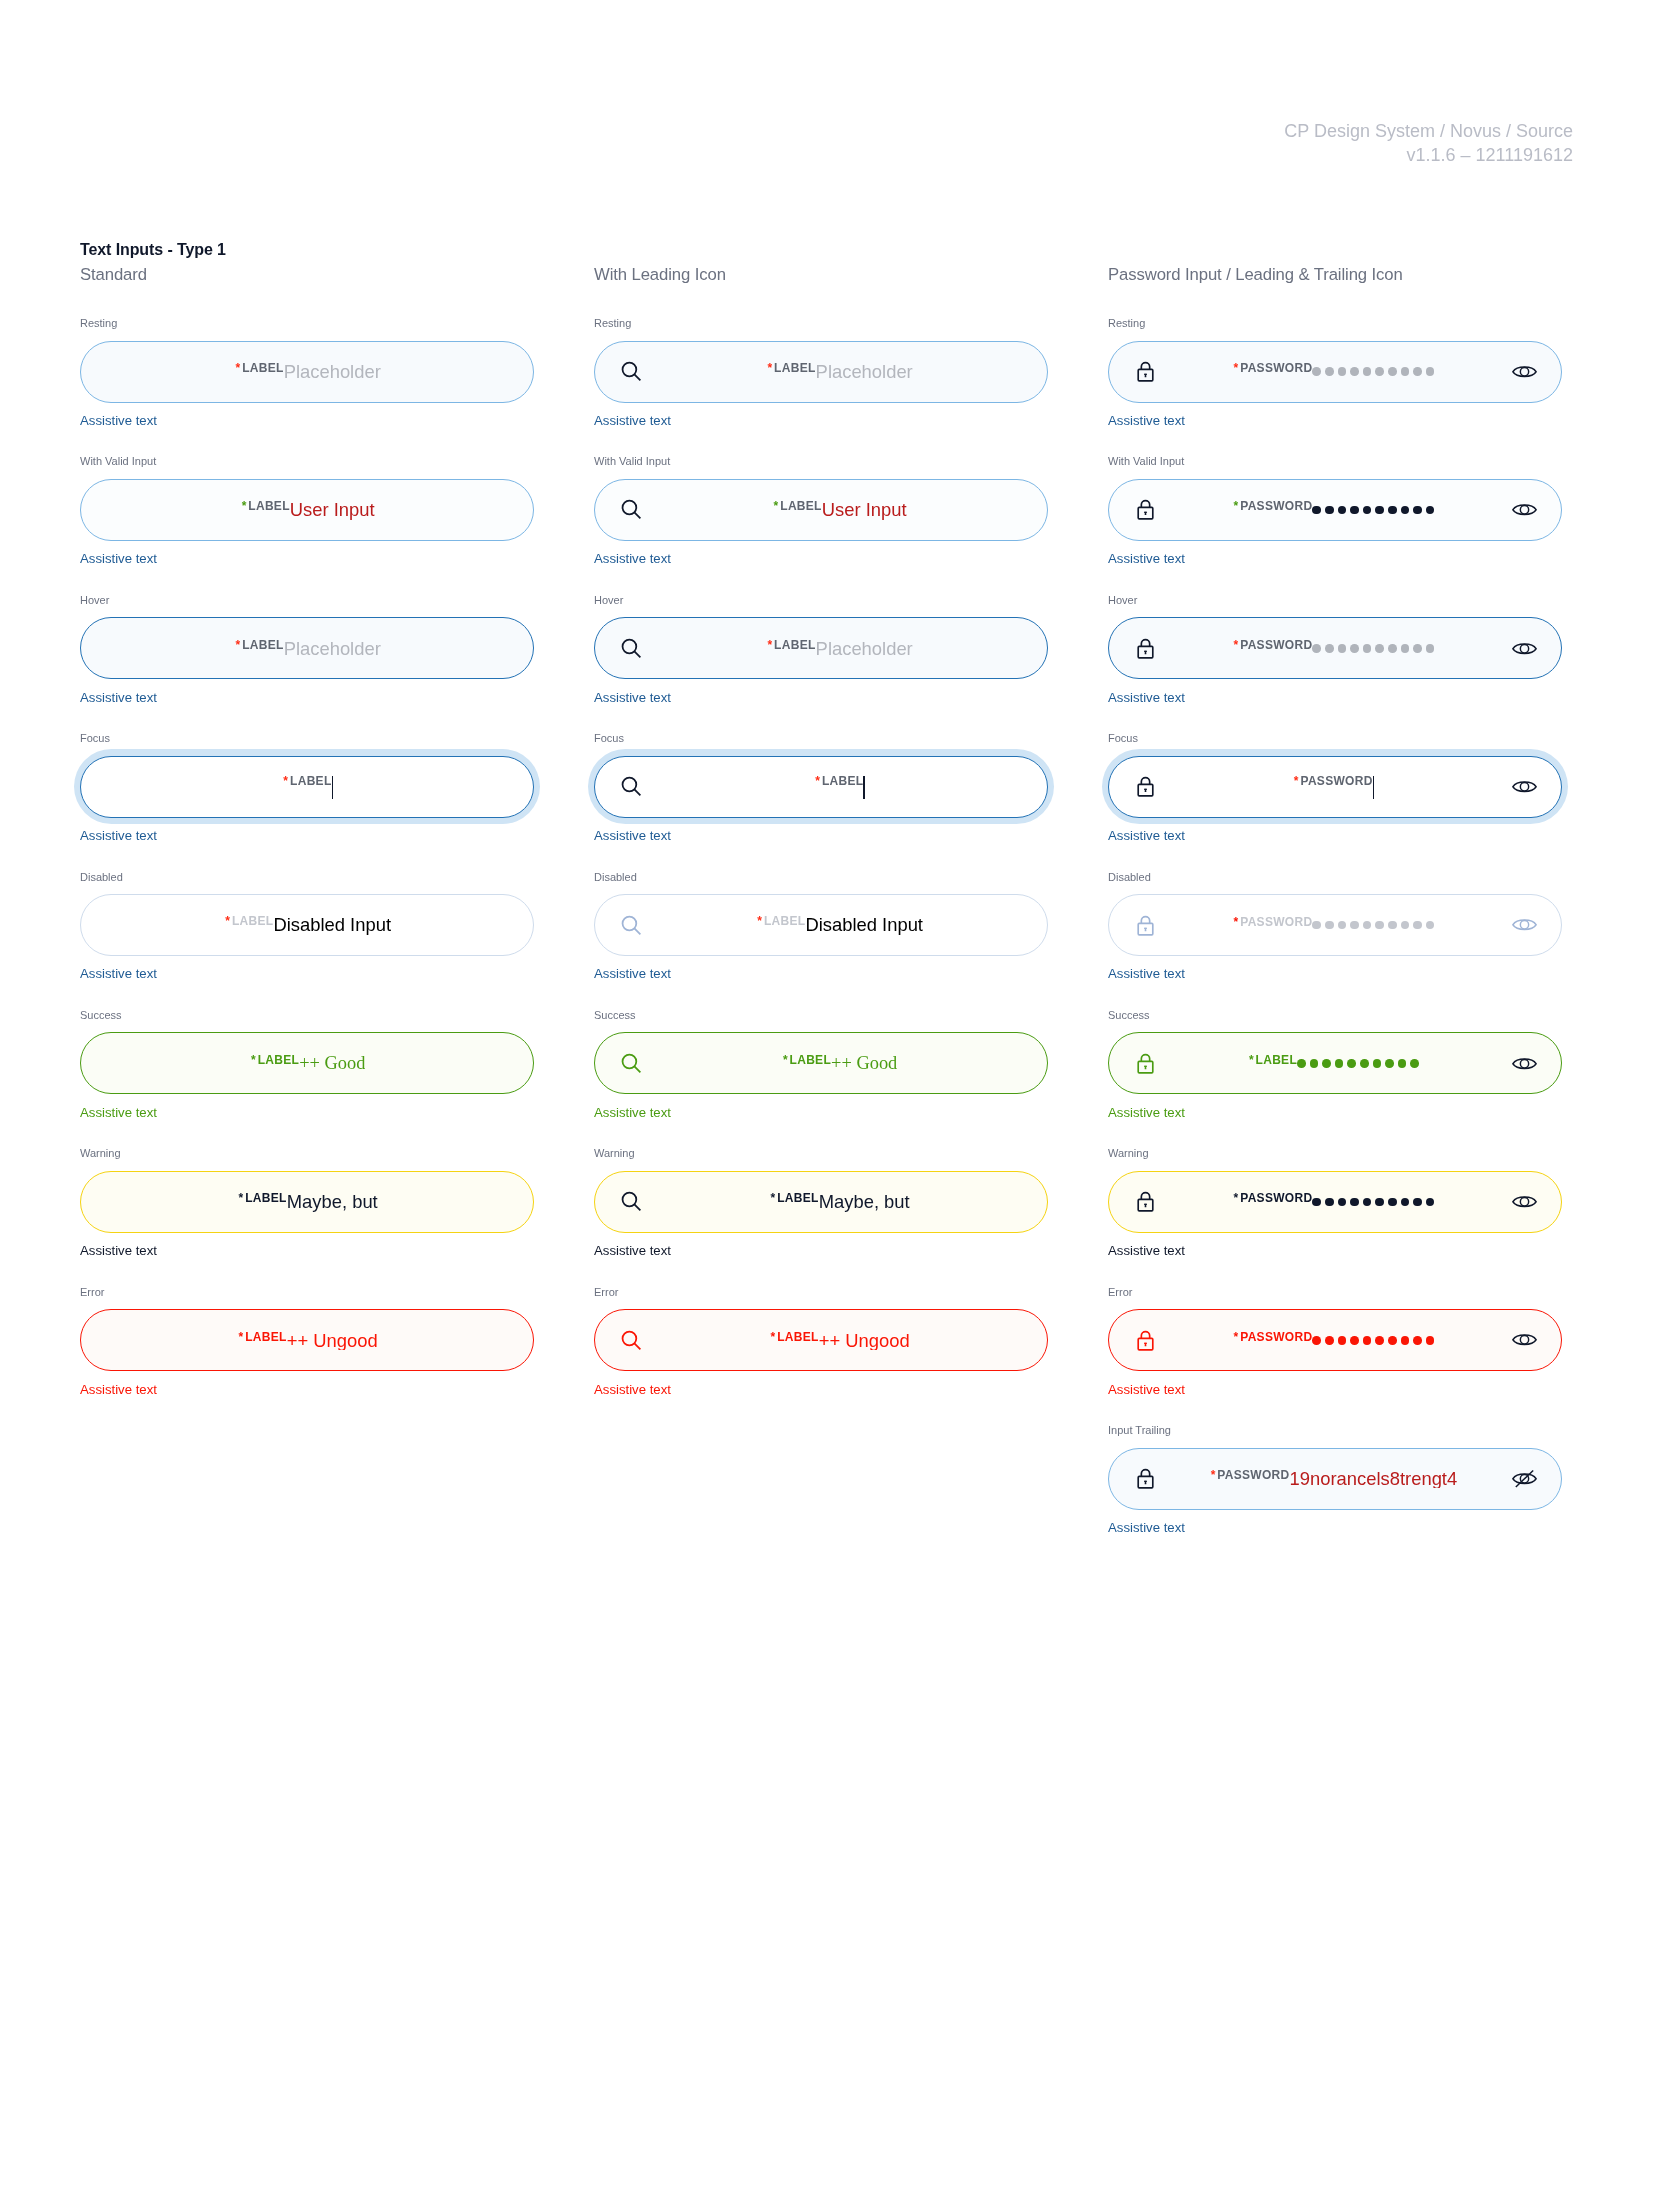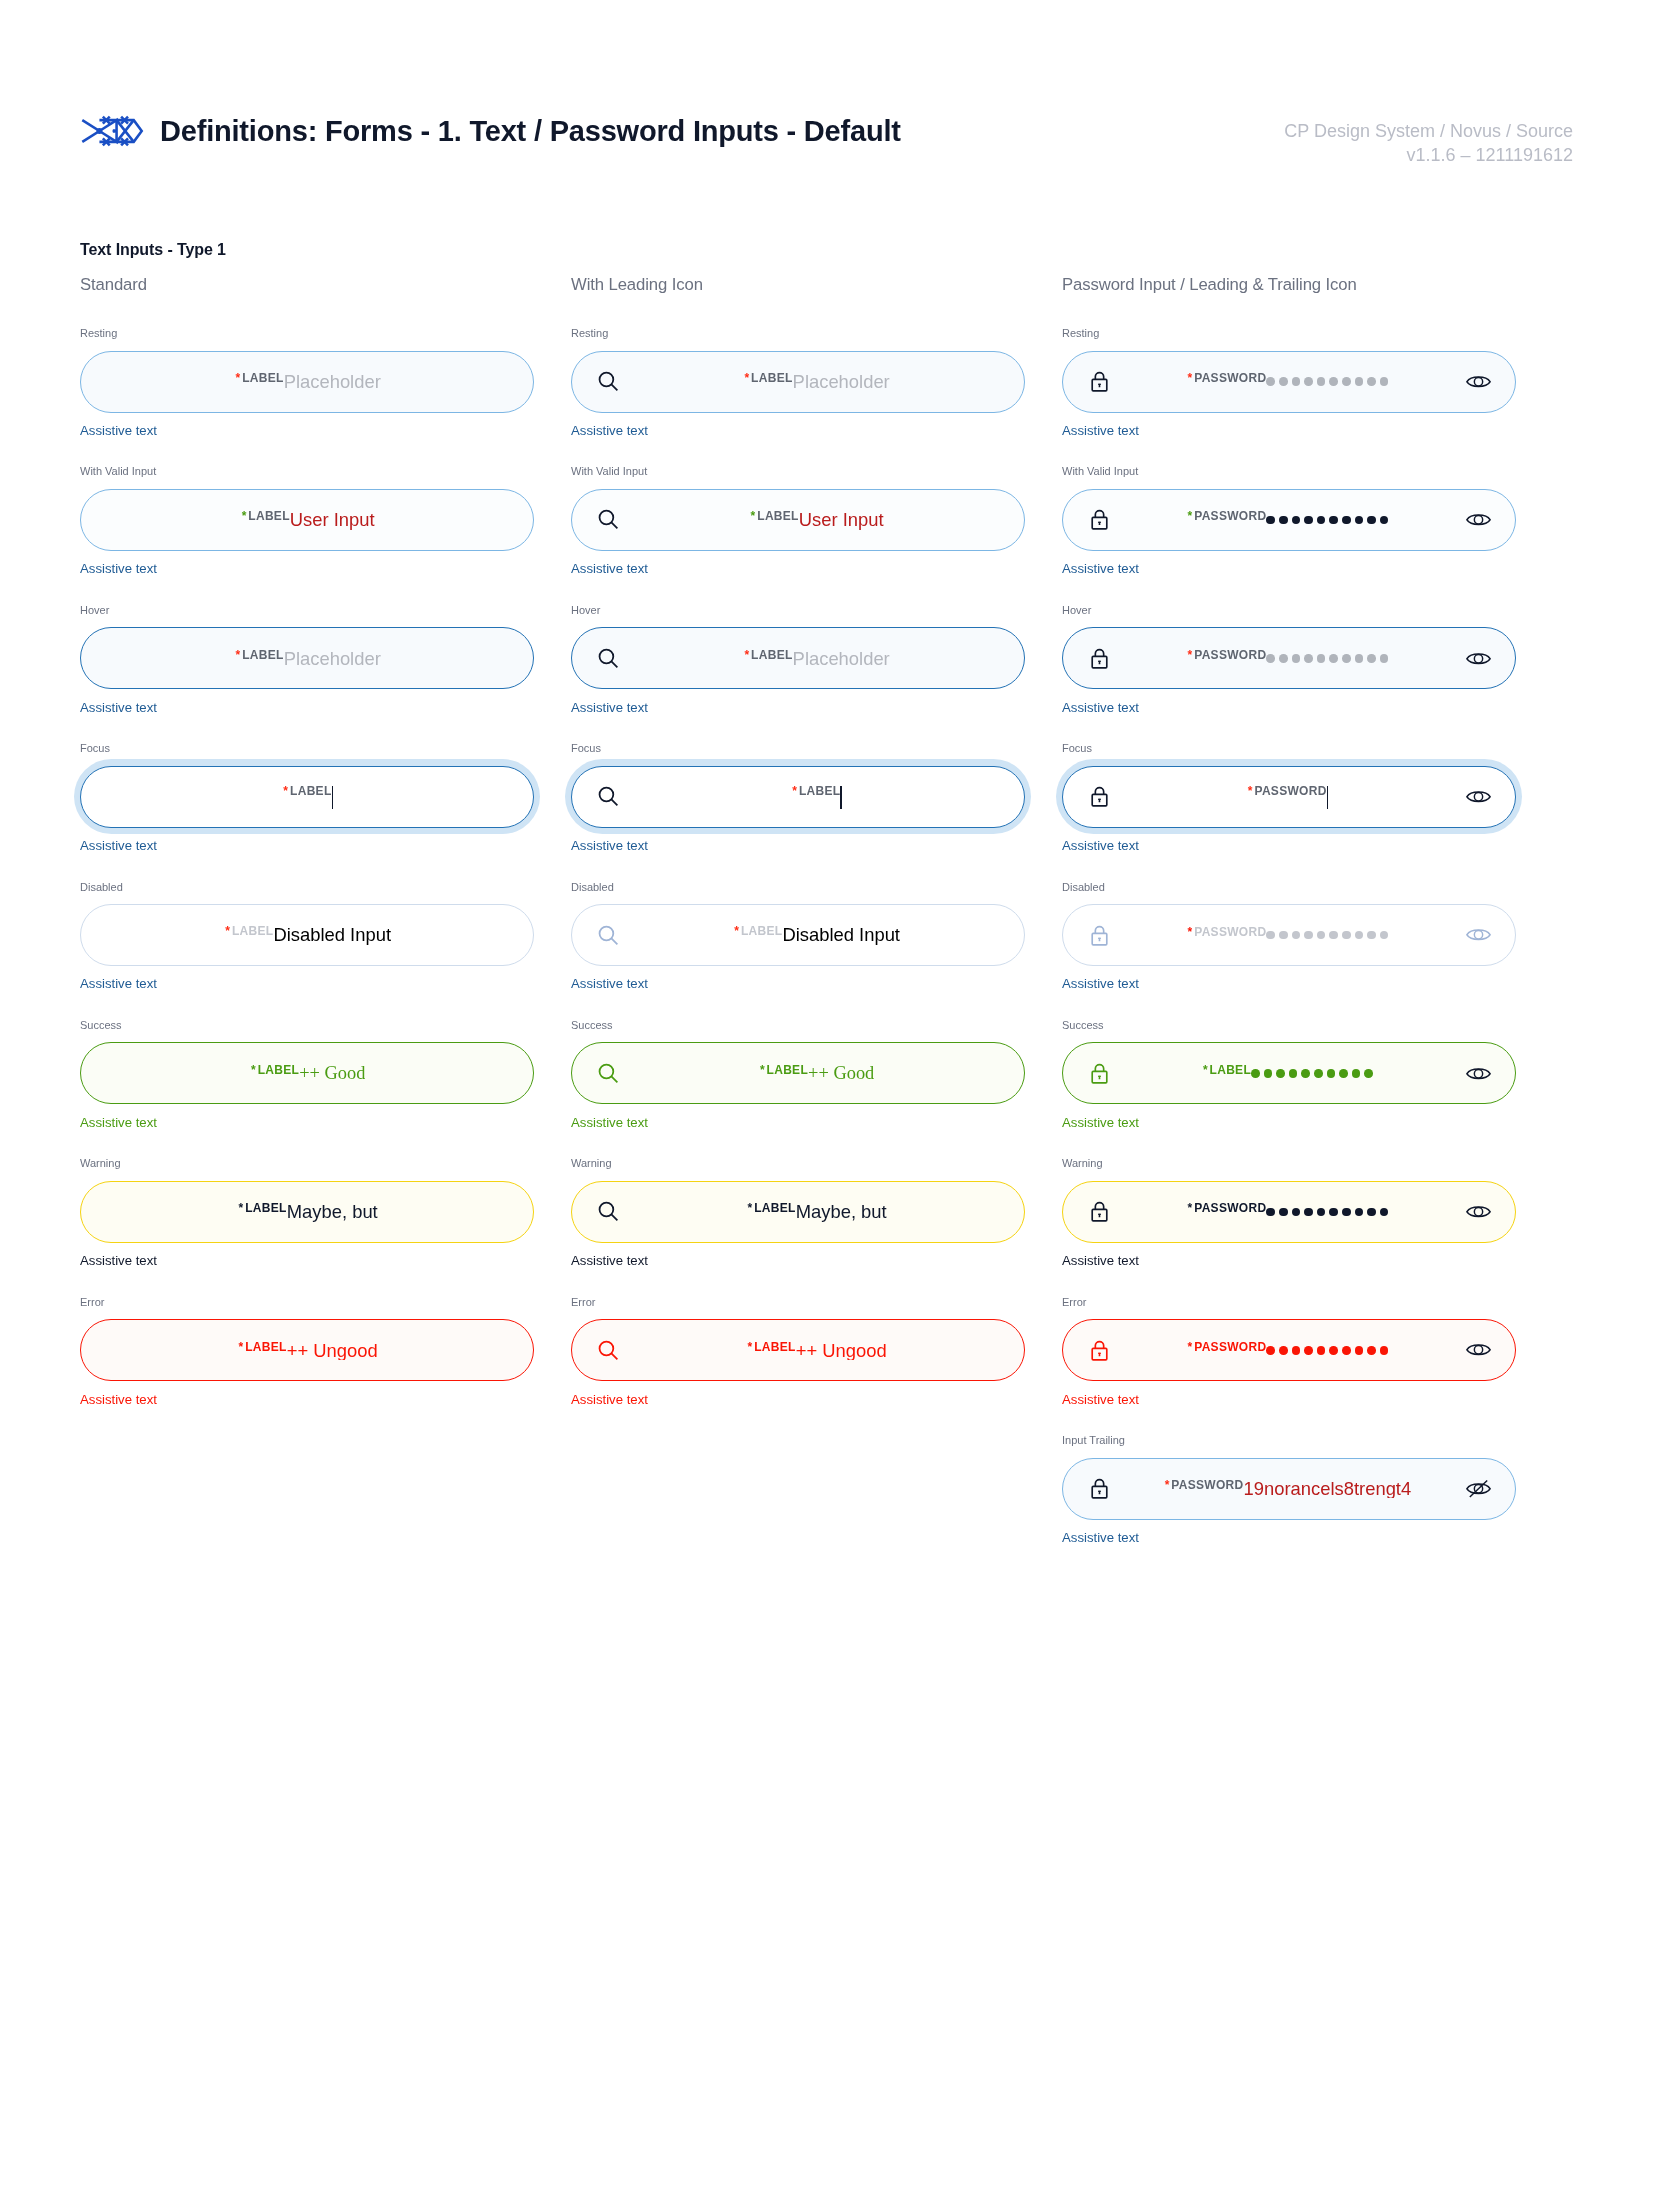--- a/index.html
+++ b/index.html
@@ -43,24 +43,24 @@
     position: absolute;
     left: 80px; top: 241px;
     font-size: 16px;
     font-weight: 700;
     color: #10182b;
     letter-spacing: -0.1px;
   }
 
   .columns {
     position: absolute;
-    left: 80px; top: 275px;
+    left: 80px; top: 265px;
     width: 1493px;
     display: flex;
-    gap: 37px;
+    gap: 60px;
   }
   .col { width: 454px; flex: none; }
 
   .col-head {
     font-size: 16.7px;
     color: #6b7180;
     margin-bottom: 32px;
     white-space: nowrap;
     letter-spacing: -0.1px;
   }
@@ -196,38 +196,20 @@
   .error .dots i { background: #fa1505; }
   .error .lead-icon svg { stroke: #fa1505; color: #fa1505; }
   .assist.error-t { color: #fa1505; }
 </style>
 </head>
 <body>
 
 <div class="page">
 
   <div class="header">
-    <div class="brand-row">
-      <svg class="logo-mark" viewBox="0 0 112 62">
-        <g fill="none" stroke="#1a4fc4" stroke-width="4.5">
-          <path d="M4 12 L34 31 L4 50"></path>
-          <path d="M34 31 L64 12 L64 50 L34 31"></path>
-          <path d="M64 12 L34 12 M64 50 L34 50"></path>
-          <path d="M40 6 L52 18 M52 6 L40 18"></path>
-          <path d="M40 56 L52 44 M52 56 L40 44"></path>
-          <path d="M72 6 L84 18 M84 6 L72 18"></path>
-          <path d="M72 56 L84 44 M84 56 L72 44"></path>
-          <path d="M64 12 L94 12 L108 31 L94 50 L64 50"></path>
-          <path d="M64 12 L94 50 M64 50 L94 12"></path>
-          <circle cx="34" cy="31" r="3"></circle>
-          <path d="M60 28 L60 34 M57 31 L63 31"></path>
-        </g>
-      </svg>
-      <div class="doc-title">Definitions: Forms - 1. Text / Password Inputs - Default</div>
-    </div>
     <div class="meta">
       <div>CP Design System / Novus / Source</div>
       <div>v1.1.6 – 1211191612</div>
     </div>
   </div>
 
   <div class="section-title">Text Inputs - Type 1</div>
 
   <div class="columns">
 

